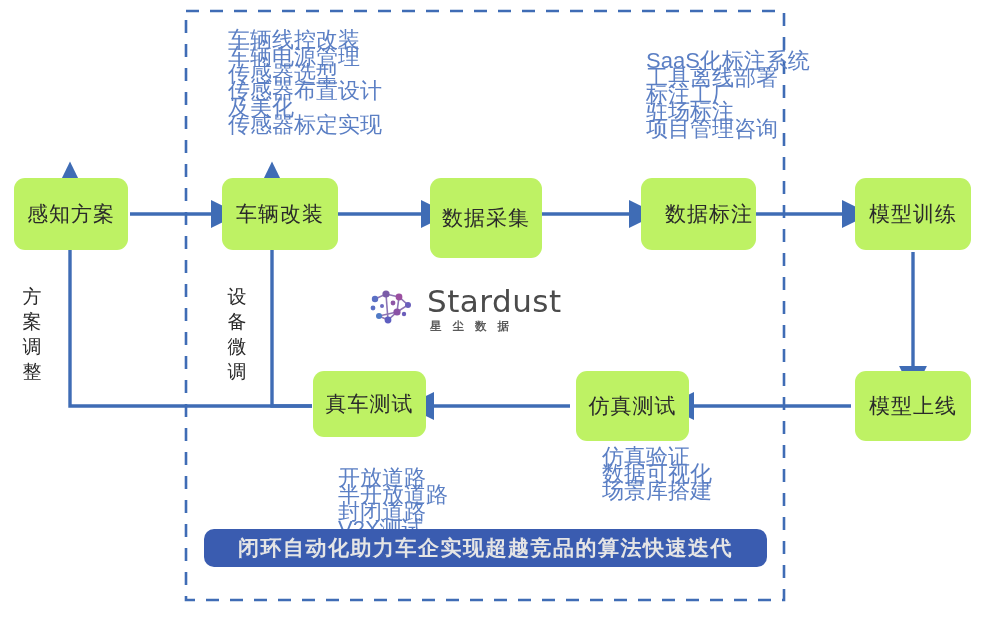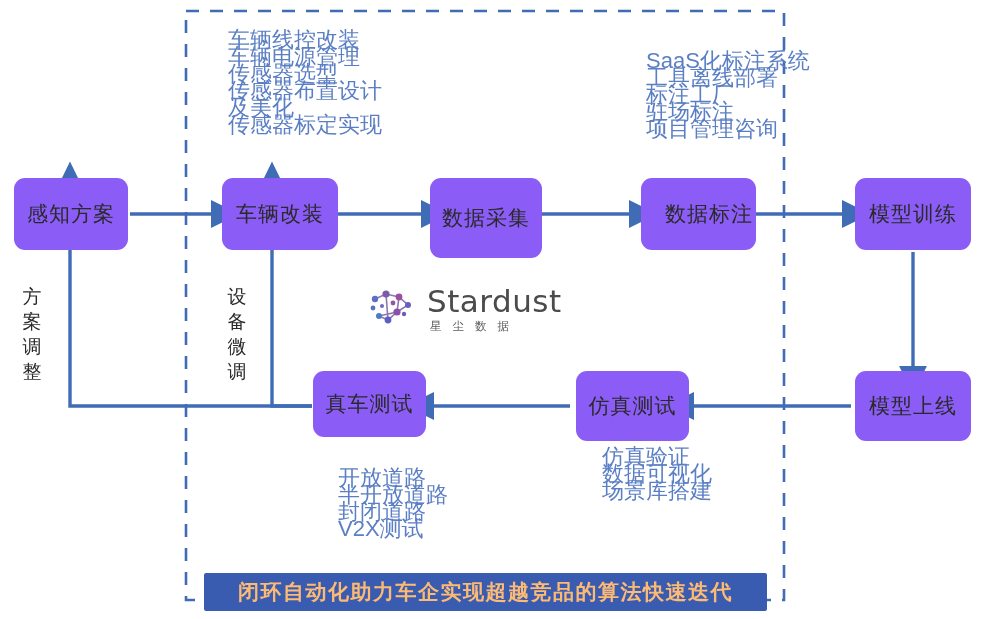--- a/index.html
+++ b/index.html
@@ -21,21 +21,21 @@
   #edges {
     position: absolute;
     left: 0;
     top: 0;
     width: 989px;
     height: 619px;
     pointer-events: none;
   }
   .node {
     position: absolute;
-    background: #8b5cf6;
+    background: #bef264;
     border-radius: 11px;
     display: flex;
     align-items: center;
     justify-content: center;
     color: #2a2a2a;
     font-size: 21px;
     letter-spacing: 1px;
     font-family: "Liberation Sans", "DejaVu Sans", sans-serif;
     box-sizing: border-box;
   }
@@ -61,30 +61,29 @@
     font-family: "Liberation Sans", "DejaVu Sans", sans-serif;
   }
   .vlabel span { display: block; }
   #banner {
     position: absolute;
     left: 204px;
     top: 529px;
     width: 563px;
     height: 38px;
     background: #3a5cb0;
-    border-radius: 2px;
+    border-radius: 10px;
     display: flex;
     align-items: center;
     justify-content: center;
-    color: #fdba74;
+    color: #e5e5e5;
     font-size: 21px;
     font-weight: bold;
     letter-spacing: 1.5px;
     font-family: "Liberation Sans", "DejaVu Sans", sans-serif;
-    margin-top: 44px;
   }
   #logo {
     position: absolute;
     left: 366px;
     top: 280px;
     width: 212px;
     height: 58px;
     display: flex;
     align-items: center;
   }
@@ -97,20 +96,21 @@
     line-height: 34px;
     font-family: "DejaVu Sans", sans-serif;
   }
   #logo-sub {
     font-size: 11.5px;
     color: #5a5a5a;
     letter-spacing: 11px;
     line-height: 16px;
     margin-left: 3px;
     font-family: "Liberation Sans", "DejaVu Sans", sans-serif;
+    font-weight: bold;
   }
 </style>
 </head>
 <body>
 
 <div id="canvas">
 
   <svg id="edges" viewBox="0 0 989 619" width="989" height="619" xmlns="http://www.w3.org/2000/svg">
     <defs>
       <marker id="ah-r" markerWidth="9" markerHeight="9" refX="1.2" refY="4.5" orient="auto" markerUnits="strokeWidth">

